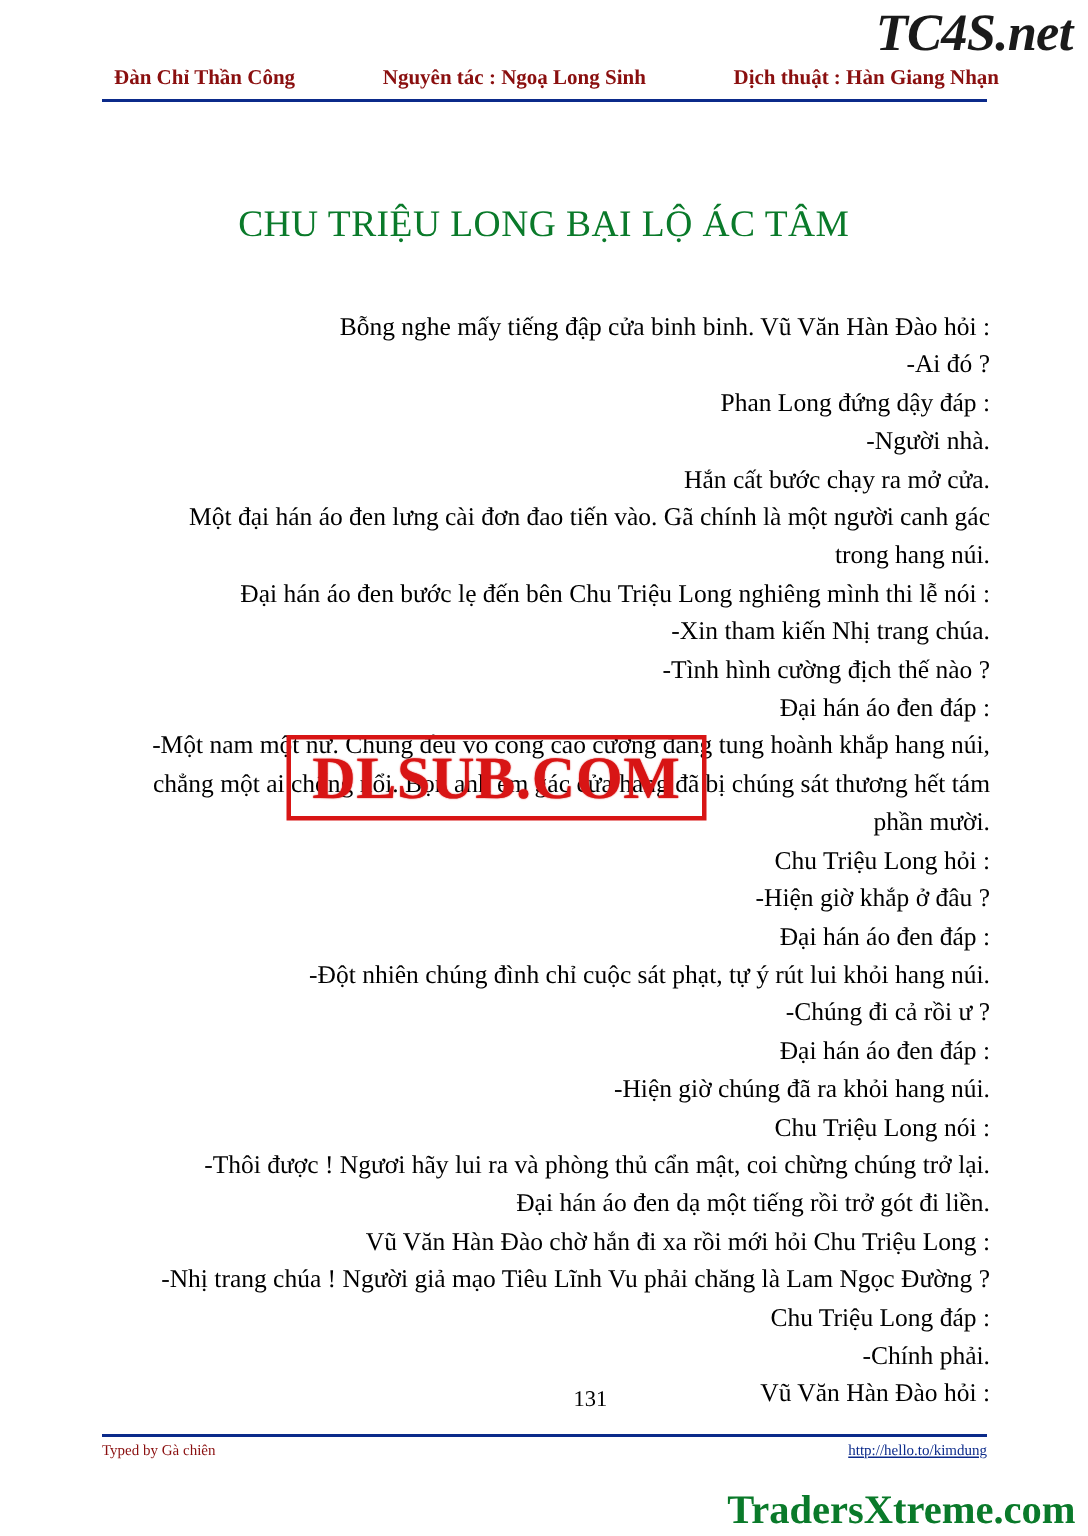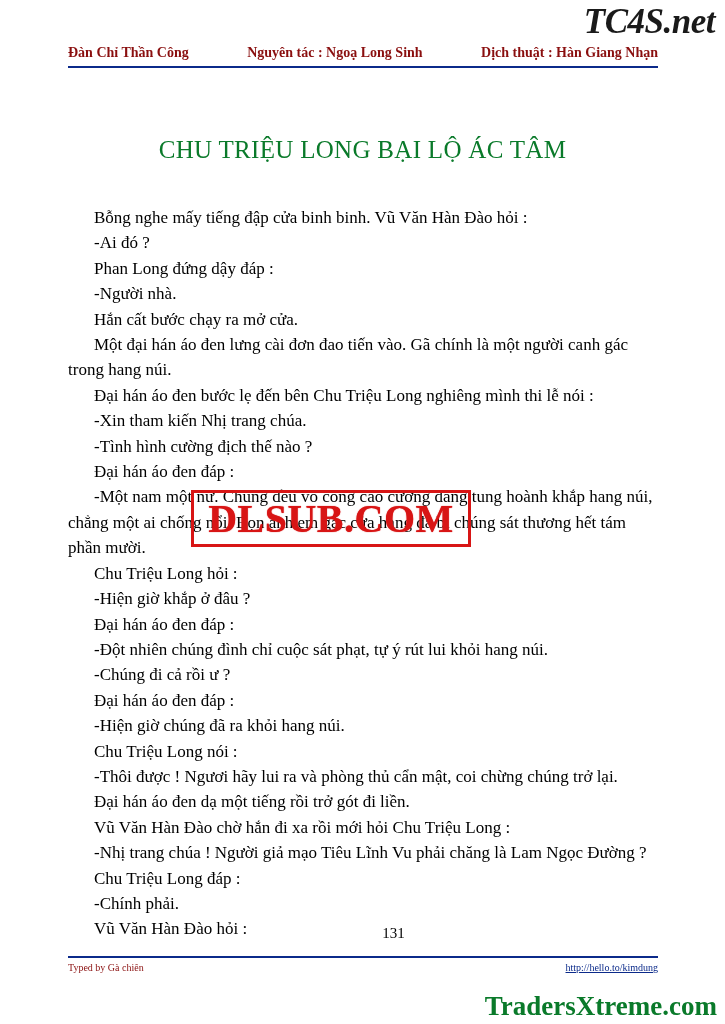--- a/index.html
+++ b/index.html
@@ -34,21 +34,21 @@
     font-style: italic;
     color: #1a1a1a;
     letter-spacing: -0.5px;
     text-shadow: 1px 1px 0 #ffffff;
     z-index: 5;
   }
 
   
   .header {
     position: absolute;
-    left: 68px;
+    left: 76px;
     top: 45px;
     width: 590px;
     display: flex;
     justify-content: space-between;
     align-items: baseline;
     font-size: 14px;
     color: #8a0f0f;
     font-family: "Liberation Serif", serif;
   }
   .header .h-left { font-weight: bold; }
@@ -87,21 +87,21 @@
   }
 
   
   .body-text {
     position: absolute;
     left: 68px;
     top: 205px;
     width: 592px;
     font-size: 17px;
     line-height: 25.4px;
-    text-align: left;
+    text-align: right;
     color: #000000;
   }
   .body-text p {
     margin: 0;
     text-indent: 26px;
     white-space: pre-wrap;
   }
 
   
   .wm-dlsub {

